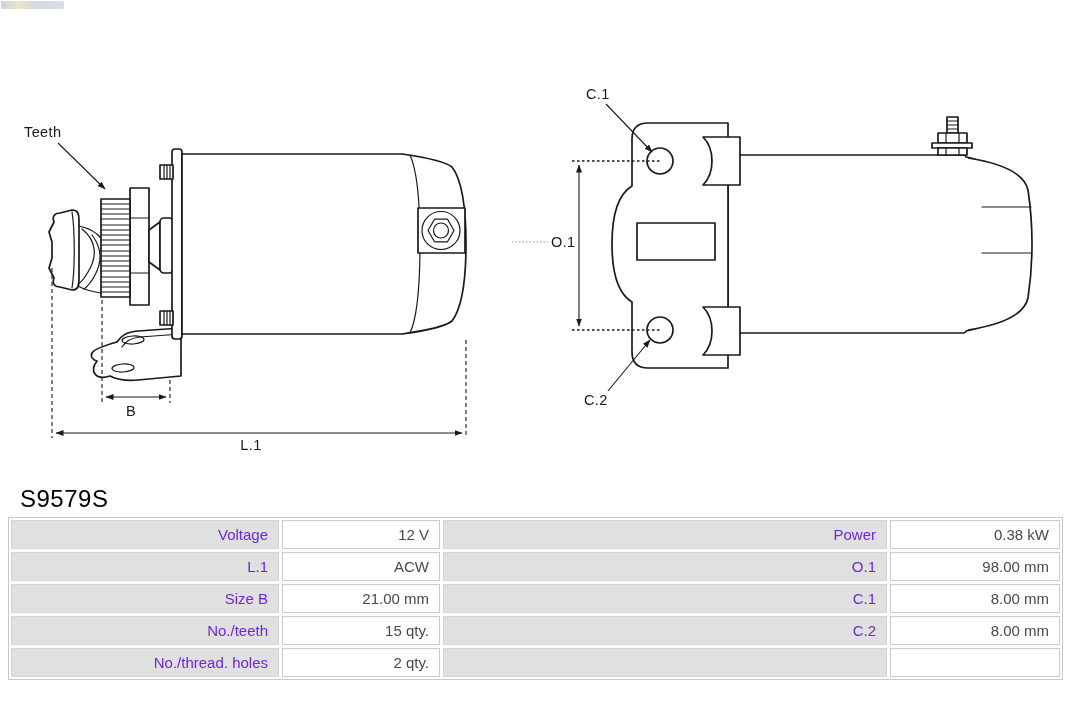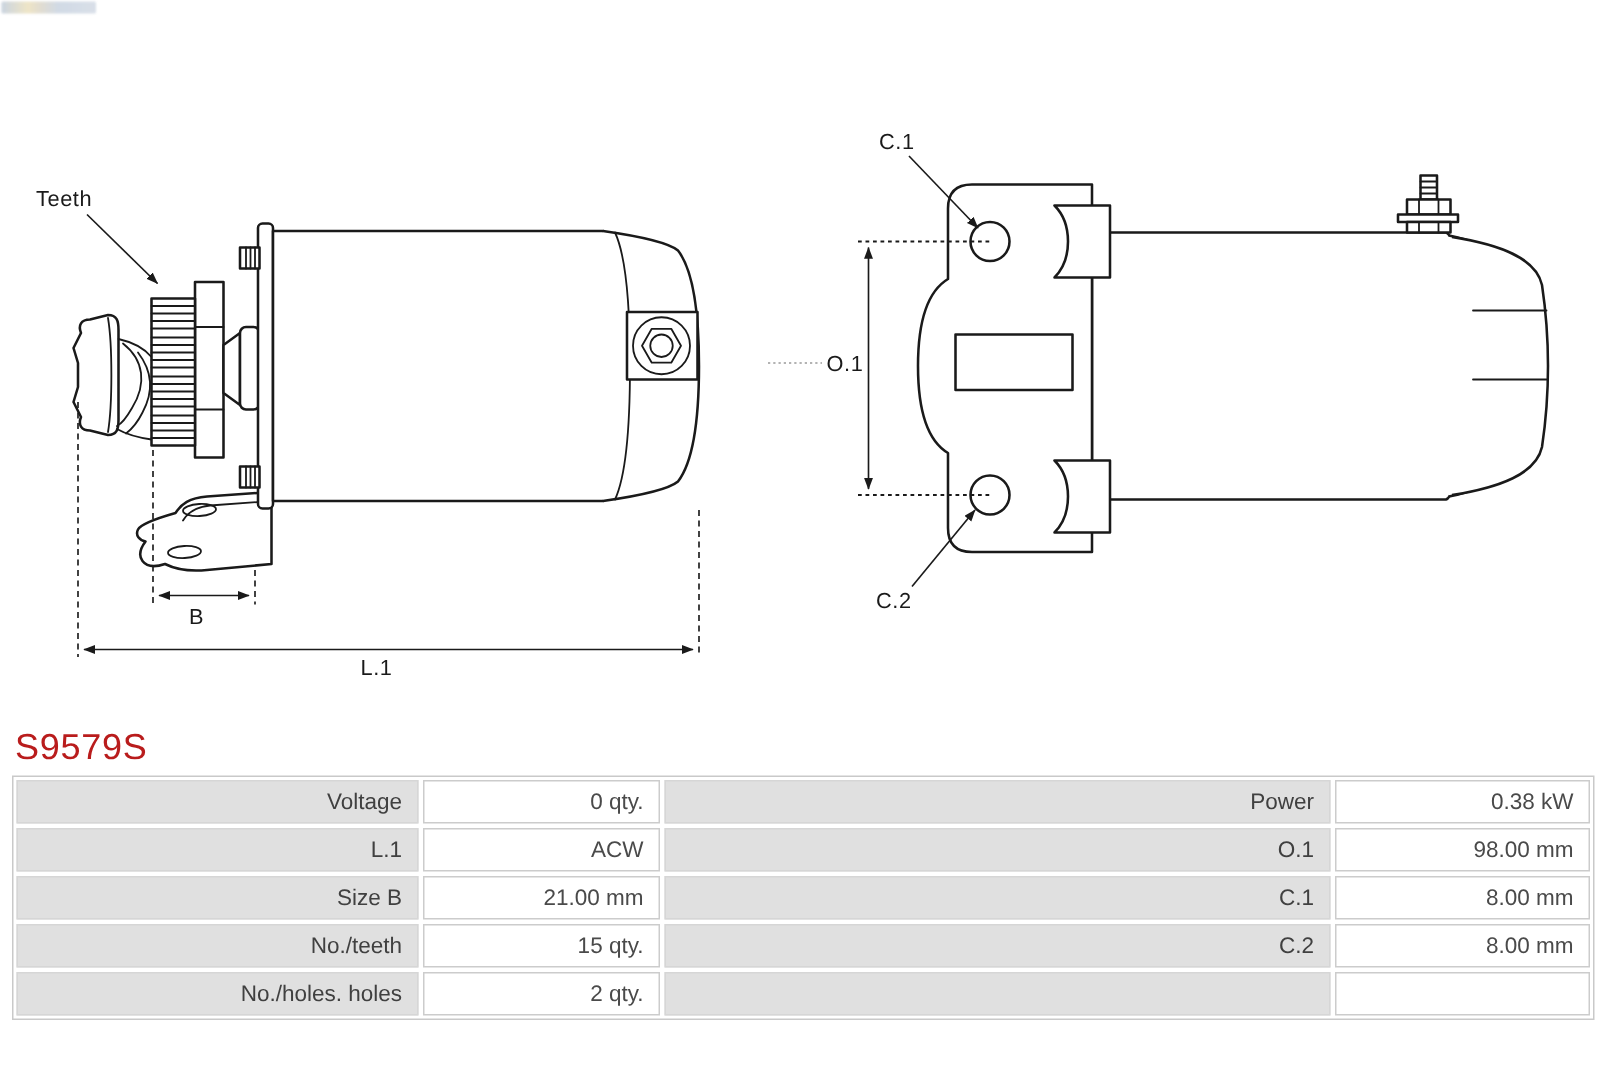--- a/index.html
+++ b/index.html
@@ -15,33 +15,33 @@
   svg.draw{position:absolute;left:0;top:0}
   svg.draw text{font-family:"Liberation Sans",sans-serif;font-size:14.5px;fill:#1a1a1a;letter-spacing:.4px}
   .fw{fill:#ffffff;stroke:#1a1a1a;stroke-width:1.7;stroke-linejoin:round}
   .tn{fill:none;stroke:#1a1a1a;stroke-width:1.2;stroke-linejoin:round;stroke-linecap:round}
   .dim{fill:none;stroke:#1a1a1a;stroke-width:1.1}
   .dsh{stroke-dasharray:4 3}
   .dot{stroke-dasharray:2.5 2.5;stroke-width:1.3}
   .ldr{fill:none;stroke:#9a9a9a;stroke-width:1;stroke-dasharray:1.5 2}
 
   .product-code{
-    position:absolute;left:10px;top:485px;
-    font-size:24px;color:#b91c1c;letter-spacing:.5px;
+    position:absolute;left:20px;top:485px;
+    font-size:24px;color:#000000;letter-spacing:.5px;
   }
   .spec{
     position:absolute;left:8px;top:517px;
     display:grid;grid-template-columns:268px 158px 444px 170px;gap:3px;
     background:#ffffff;border:1px solid #c9c9c9;padding:2px;
   }
   .cell{
     height:29px;line-height:27px;font-size:15px;box-sizing:border-box;
     padding:0 10px;text-align:right;white-space:nowrap;overflow:hidden;
   }
-  .lbl{background:#e0e0e0;color:#404040;border:1px solid #d6d6d6}
+  .lbl{background:#e0e0e0;color:#6d28d9;border:1px solid #d6d6d6}
   .val{background:#ffffff;color:#4a4a4a;border:1px solid #cccccc}
 </style>
 </head>
 <body>
 
 <div class="brand-logo"></div>
 
 <svg class="draw" width="1080" height="475" viewBox="0 0 1080 475">
   <defs>
     <marker id="arr" markerWidth="10" markerHeight="8" refX="7.5" refY="3" orient="auto-start-reverse" markerUnits="userSpaceOnUse">
@@ -138,37 +138,37 @@
     <text x="586" y="99">C.1</text>
     <text x="551" y="247">O.1</text>
     <text x="584" y="405">C.2</text>
   </g>
 </svg>
 
 <div class="product-code">S9579S</div>
 
 <div class="spec">
   <div class="cell lbl">Voltage</div>
-  <div class="cell val">0 qty.</div>
+  <div class="cell val">12 V</div>
 
   <div class="cell lbl">Power</div>
   <div class="cell val">0.38 kW</div>
   <div class="cell lbl">L.1</div>
 
   <div class="cell val">ACW</div>
   <div class="cell lbl">O.1</div>
   <div class="cell val">98.00 mm</div>
 
   <div class="cell lbl">Size B</div>
   <div class="cell val">21.00 mm</div>
   <div class="cell lbl">C.1</div>
   <div class="cell val">8.00 mm</div>
 
   <div class="cell lbl">No./teeth</div>
   <div class="cell val">15 qty.</div>
   <div class="cell lbl">C.2</div>
   <div class="cell val">8.00 mm</div>
 
-  <div class="cell lbl">No./holes. holes</div>
+  <div class="cell lbl">No./thread. holes</div>
   <div class="cell val">2 qty.</div>
   <div class="cell lbl"></div>
   <div class="cell val"></div>
 </div>
 
 </body></html>

